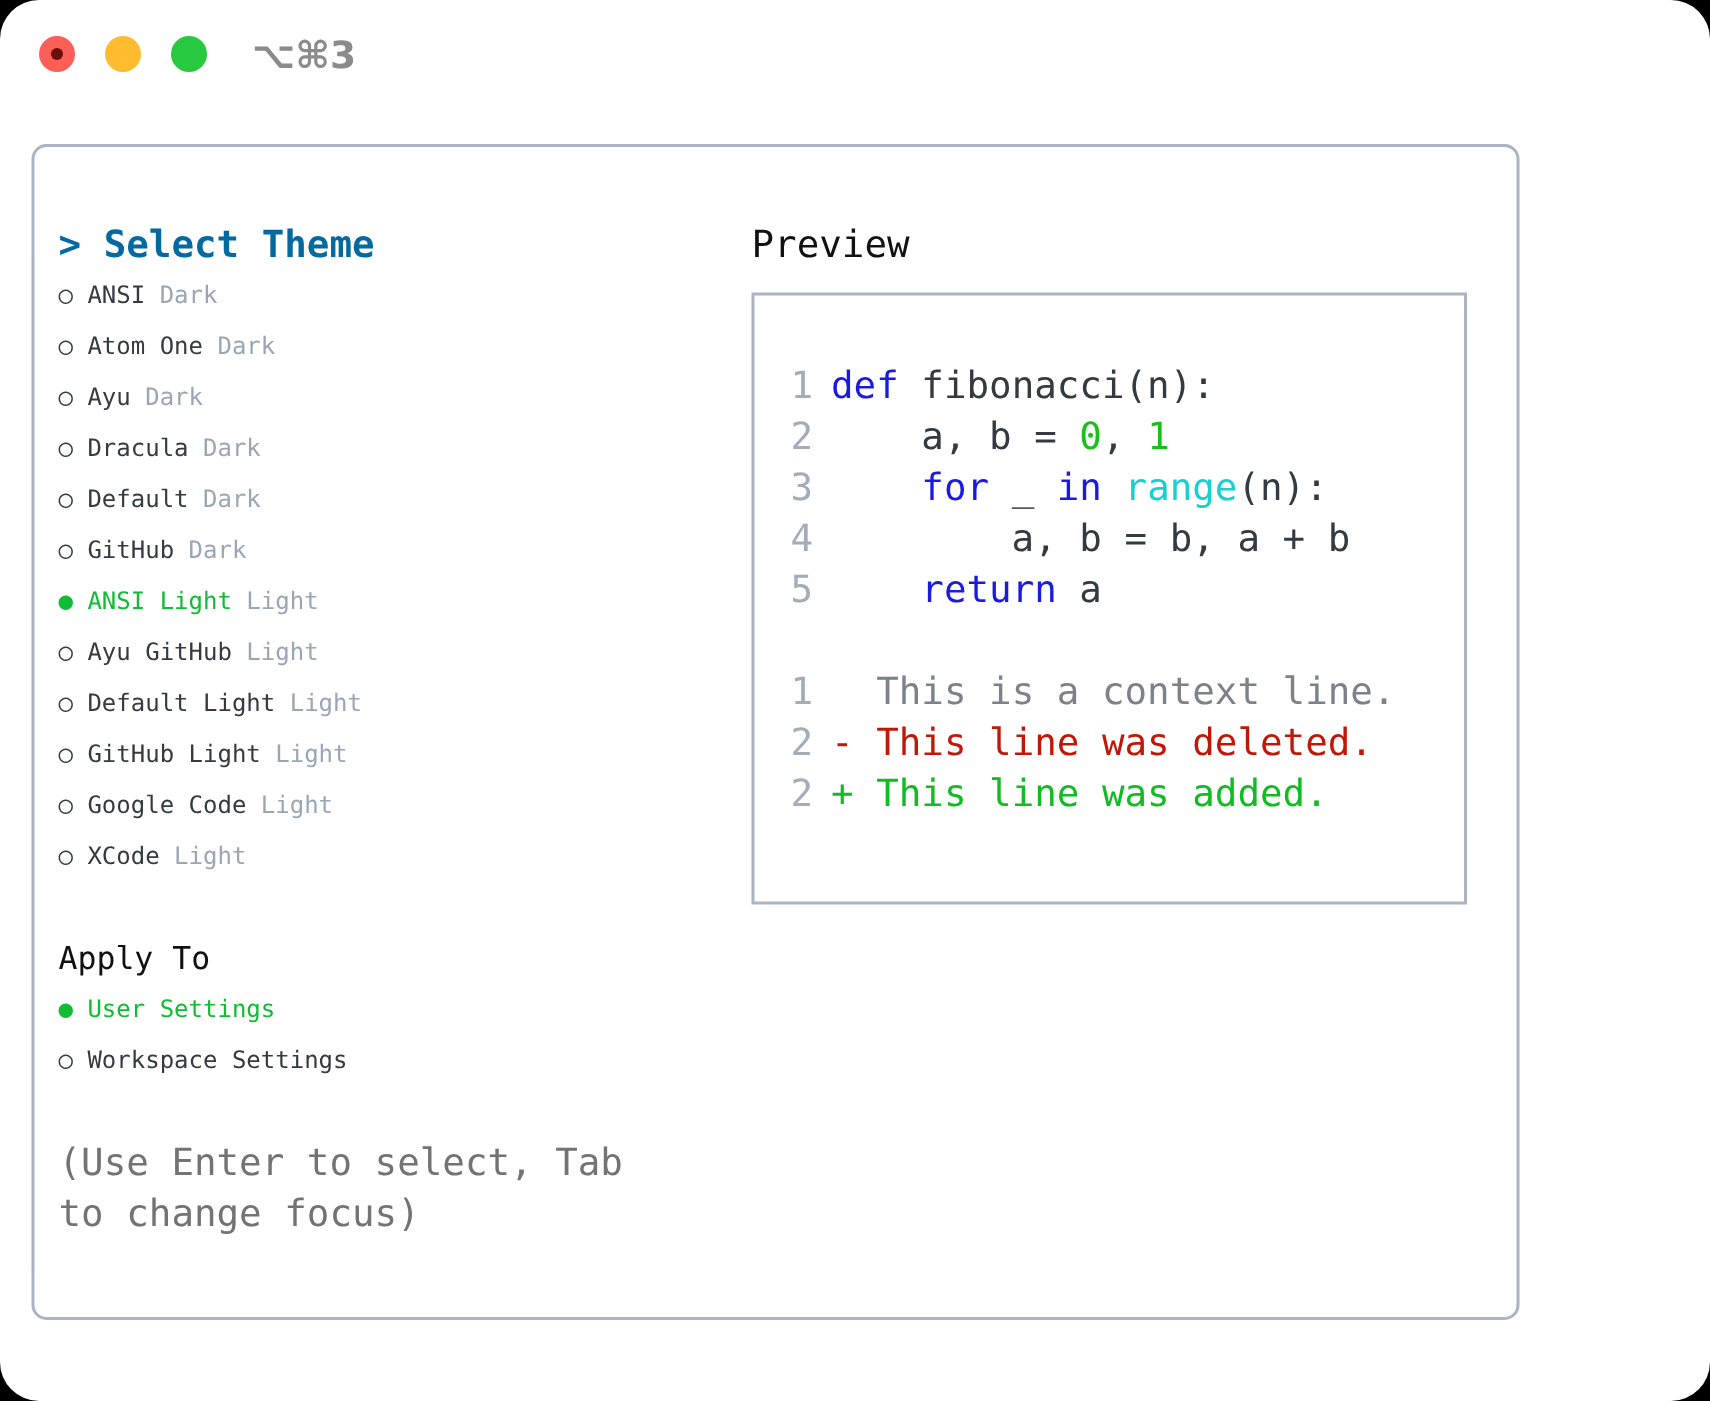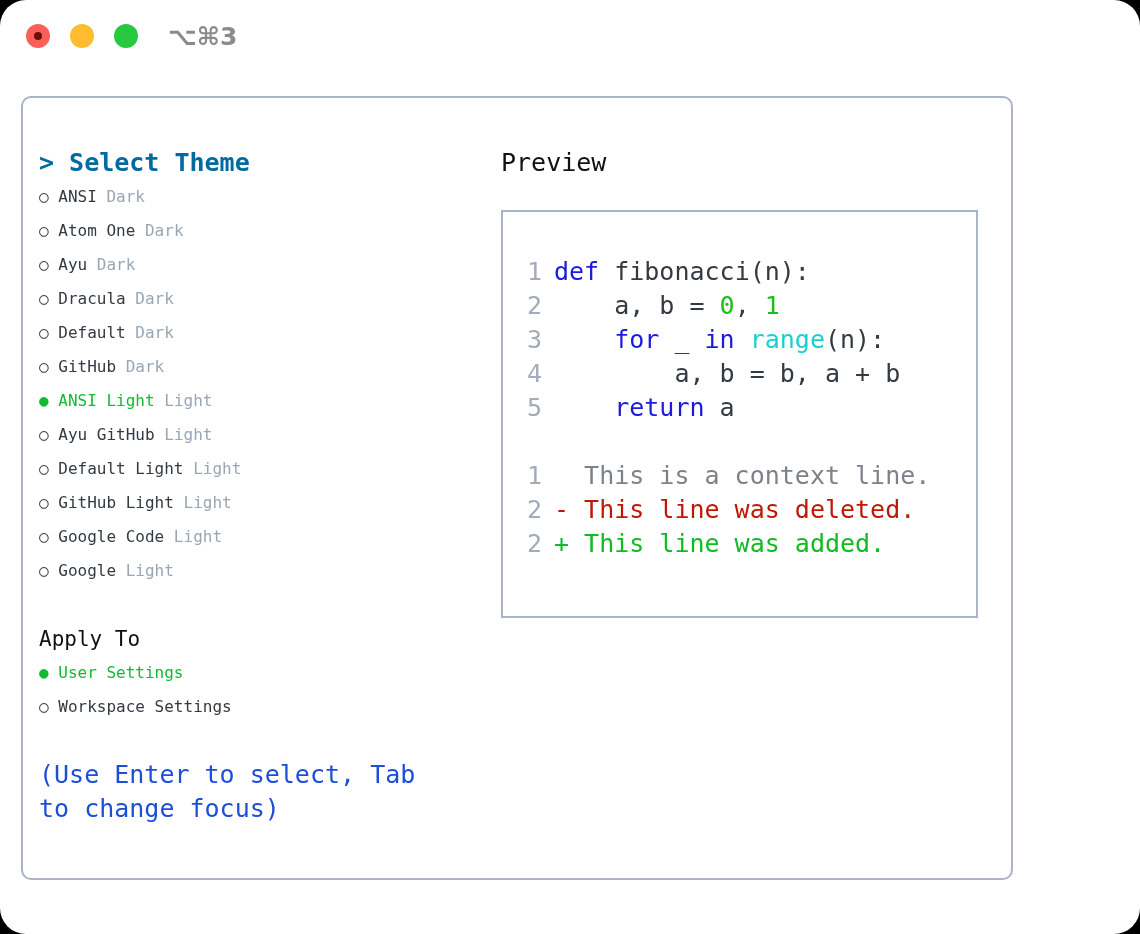--- a/index.html
+++ b/index.html
@@ -112,40 +112,40 @@
     line-height: 34px;
     color: #111111;
     white-space: pre;
   }
 
   .spacer-lg { height: 34px; }
 
   .hint {
     font-size: 25px;
     line-height: 34px;
-    color: #1d4ed8;
+    color: #737373;
     width: 420px;
     white-space: pre-wrap;
   }
 
   
   .right-col {
     position: absolute;
     left: 478px; top: 48px;
     width: 490px;
   }
   .preview-title {
     font-size: 25px;
     line-height: 34px;
     color: #111111;
     font-weight: normal;
     white-space: pre;
   }
   .preview-box {
-    margin-top: 30px;
+    margin-top: 15px;
     width: 477px;
     height: 408px;
     border: 2px solid #aab4c4;
     box-sizing: border-box;
     background: #ffffff;
     position: relative;
   }
   .code {
     position: absolute;
     left: 13px; top: 43px;
@@ -193,21 +193,21 @@
           <div class="opt-row"><span class="bullet">○</span><span class="opt-label"> Atom One</span><span class="opt-kind"> Dark</span></div>
           <div class="opt-row"><span class="bullet">○</span><span class="opt-label"> Ayu</span><span class="opt-kind"> Dark</span></div>
           <div class="opt-row"><span class="bullet">○</span><span class="opt-label"> Dracula</span><span class="opt-kind"> Dark</span></div>
           <div class="opt-row"><span class="bullet">○</span><span class="opt-label"> Default</span><span class="opt-kind"> Dark</span></div>
           <div class="opt-row"><span class="bullet">○</span><span class="opt-label"> GitHub</span><span class="opt-kind"> Dark</span></div>
           <div class="opt-row sel"><span class="bullet">●</span><span class="opt-label"> ANSI Light</span><span class="opt-kind"> Light</span></div>
           <div class="opt-row"><span class="bullet">○</span><span class="opt-label"> Ayu GitHub</span><span class="opt-kind"> Light</span></div>
           <div class="opt-row"><span class="bullet">○</span><span class="opt-label"> Default Light</span><span class="opt-kind"> Light</span></div>
           <div class="opt-row"><span class="bullet">○</span><span class="opt-label"> GitHub Light</span><span class="opt-kind"> Light</span></div>
           <div class="opt-row"><span class="bullet">○</span><span class="opt-label"> Google Code</span><span class="opt-kind"> Light</span></div>
-          <div class="opt-row"><span class="bullet">○</span><span class="opt-label"> Google</span><span class="opt-kind"> Light</span></div>
+          <div class="opt-row"><span class="bullet">○</span><span class="opt-label"> XCode</span><span class="opt-kind"> Light</span></div>
         </div>
 
       <div class="spacer-lg"></div>
 
       <div class="apply-title">Apply To</div>
       <div id="apply-list">
           <div class="opt-row sel"><span class="bullet">●</span><span class="opt-label"> User Settings</span></div>
           <div class="opt-row"><span class="bullet">○</span><span class="opt-label"> Workspace Settings</span></div>
         </div>
 

